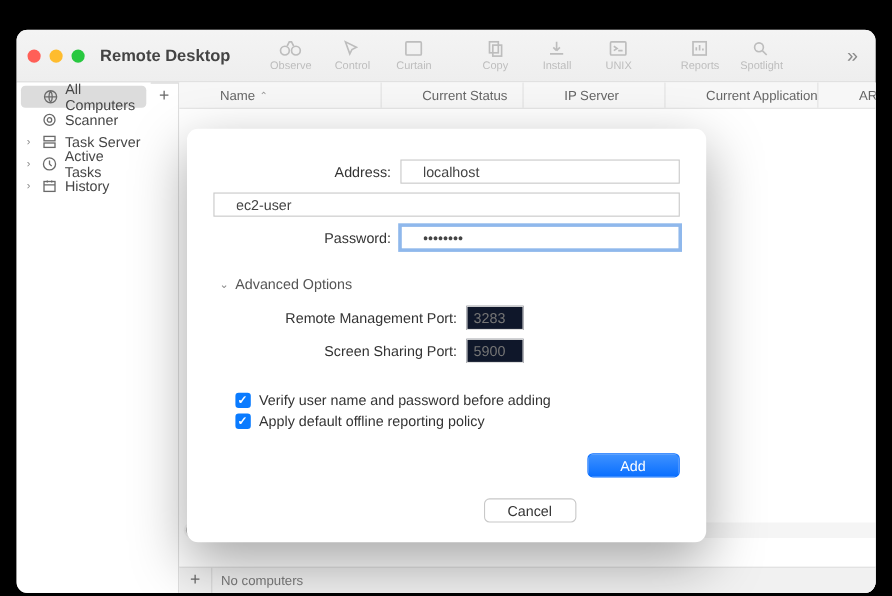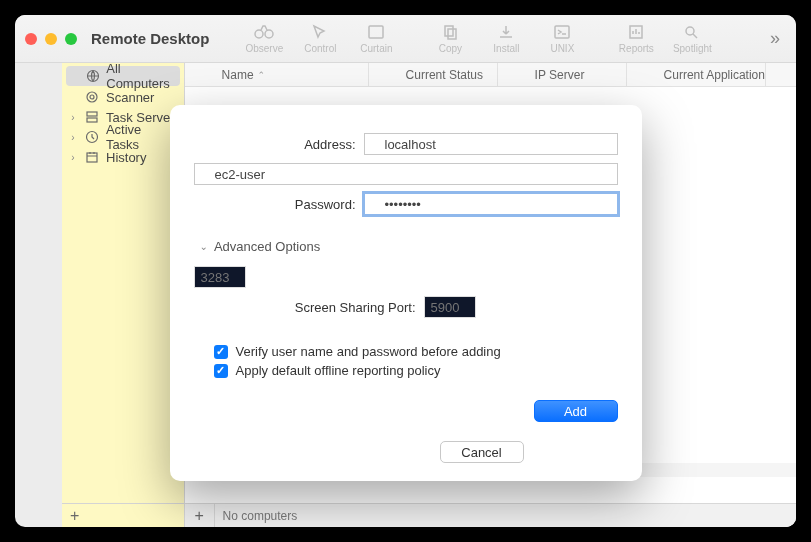--- a/index.html
+++ b/index.html
@@ -1,31 +1,31 @@
 <!DOCTYPE html>
 <html><head>
 <meta charset="utf-8">
 <style>
   * { box-sizing: border-box; margin: 0; padding: 0; font-family: -apple-system, "Helvetica Neue", Arial, sans-serif; }
   body { background: #000; width: 811px; height: 542px; overflow: hidden; }
-  .window { position:absolute; left:15px; top:15px; width:781px; height:512px; background:#ececec; border-radius:10px; box-shadow:0 10px 40px rgba(0,0,0,.5); overflow:hidden; }
+  .window { position:absolute; left:15px; top:27px; width:781px; height:512px; background:#ececec; border-radius:10px; box-shadow:0 10px 40px rgba(0,0,0,.5); overflow:hidden; }
   
   .titlebar { height:48px; background:linear-gradient(#f4f4f4,#eeeeee); border-bottom:1px solid #d9d9d9; display:flex; align-items:center; padding:0 10px; }
   .traffic { display:flex; gap:8px; margin-right:14px; }
   .dot { width:12px; height:12px; border-radius:50%; }
   .dot.red{background:#ff5f57;} .dot.yellow{background:#febc2e;} .dot.green{background:#28c840;}
   .app-title { font-weight:600; font-size:15px; color:#444; margin-right:30px; }
   .toolbar { display:flex; gap:6px; align-items:flex-start; color:#bdbdbd; font-size:10px; }
   .titem { display:flex; flex-direction:column; align-items:center; width:50px; gap:2px; }
   .titem .ti-icon{width:22px;height:18px;display:flex;align-items:center;justify-content:center;}
   .titem .ti-icon svg{stroke:#bdbdbd;fill:none;stroke-width:1.5;}
   .more{color:#8a8a8a;font-size:18px;margin-left:auto;padding:0 6px;}
   
   .body { display:flex; height:calc(100% - 48px); }
-  .sidebar { width:195px; background:#fef9c3; border-right:1px solid #d8d8d8; display:flex; flex-direction:column; font-size:13px; color:#464646;margin-left:47px; }
+  .sidebar { width:195px; background:#ffffff; border-right:1px solid #d8d8d8; display:flex; flex-direction:row; font-size:13px; color:#464646; }
   .sb-list{flex:1;padding-top:2px;}
   .sb-item{display:flex;align-items:center;gap:6px;padding:1px 6px;height:20px;}
   .sb-item.sel{background:#dcdcdc;border-radius:4px;margin:1px 4px;}
   .sb-item .chev{width:10px;color:#8a8a8a;font-size:10px;display:inline-block;text-align:center;}
   .sb-item .ic{width:16px;height:16px;display:flex;align-items:center;justify-content:center;color:#6a6a6a;}
   .sb-footer{border-top:1px solid #d4d4d4;height:24px;display:flex;align-items:center;padding:0 8px;font-size:16px;color:#6a6a6a;}
   
   .main{flex:1;display:flex;flex-direction:column;background:#fff;}
   .cols{height:24px;background:#f7f7f7;border-bottom:1px solid #e2e2e2;display:flex;align-items:center;font-size:12px;color:#666;}
   .col{padding:0 8px;border-right:1px solid #e2e2e2;height:100%;display:flex;align-items:center;white-space:nowrap;overflow:hidden;margin-left:29px;}
@@ -243,20 +243,21 @@
       <div class="frow">
         <div class="flabel">Password:</div>
         <input class="finput focus" value="••••••••" style="">
       </div>
 
       <div class="adv">
         <span class="chev">⌄</span>
         <span>Advanced Options</span>
       </div>
       <div class="frow">
+        <div class="flabel" style="width:230px">Remote Management Port:</div>
         <input class="portinput" placeholder="3283" style="">
       </div>
       <div class="frow">
         <div class="flabel" style="width:230px">Screen Sharing Port:</div>
         <input class="portinput" placeholder="5900" style="">
       </div>
 
       <div style="height:14px"></div>
       <div class="chkrow">
         <div class="chk">✓</div>

